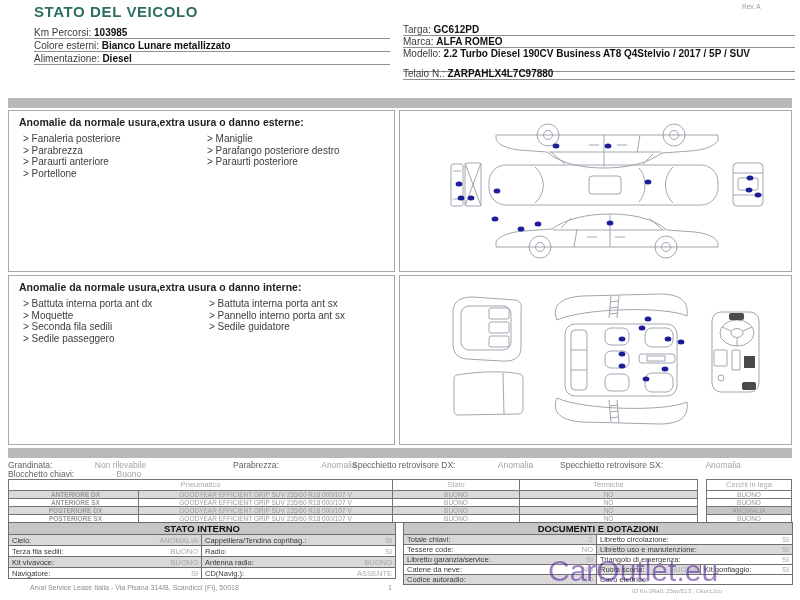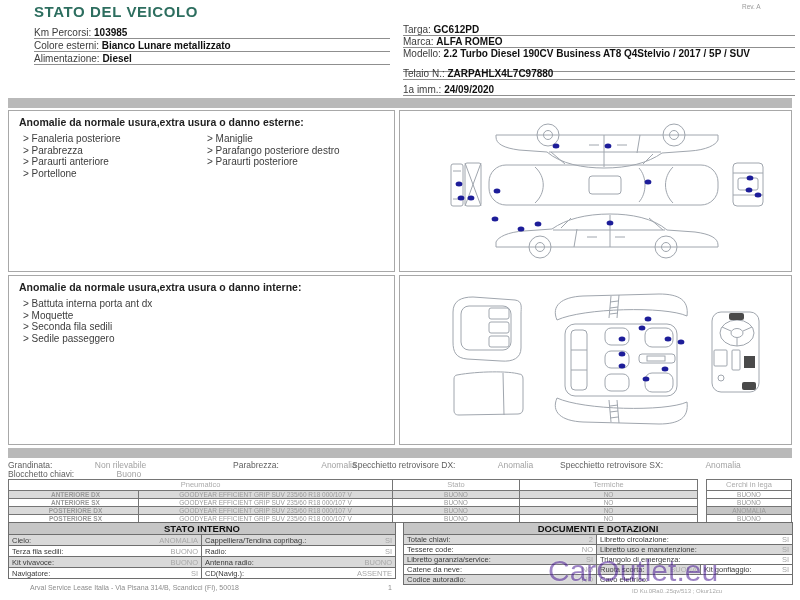--- a/index.html
+++ b/index.html
@@ -59,21 +59,20 @@
   <div class="rev">Rev. A</div>
 
   <div class="field fl" style="top:27px"><span>Km Percorsi:</span> <b>103985</b></div>
   <div class="field fl" style="top:40px"><span>Colore esterni:</span> <b>Bianco Lunare metallizzato</b></div>
   <div class="field fl" style="top:53px"><span>Alimentazione:</span> <b>Diesel</b></div>
 
   <div class="field fr" style="top:24px"><span>Targa:</span> <b>GC612PD</b></div>
   <div class="field fr" style="top:36px"><span>Marca:</span> <b>ALFA ROMEO</b></div>
   <div class="field fr multi" style="top:48px"><span>Modello:</span> <b>2.2 Turbo Diesel 190CV Business AT8 Q4Stelvio / 2017 / 5P / SUV</b></div>
   <div class="field fr" style="top:68px"><span>Telaio N.:</span> <b>ZARPAHLX4L7C97880</b></div>
-  <div class="field fr" style="top:84px"><span>1a imm.:</span> <b>24/09/2020</b></div>
 
   <div class="bar" style="top:98px"></div>
 
   <div class="panel" style="left:8px;top:110px;width:385px;height:160px">
     <div class="ptitle">Anomalie da normale usura,extra usura o danno esterne:</div>
     <ul class="plist" style="left:14px">
       <li>&gt; Fanaleria posteriore</li>
       <li>&gt; Parabrezza</li>
       <li>&gt; Paraurti anteriore</li>
       <li>&gt; Portellone</li>
@@ -145,20 +144,25 @@
   </div>
 
   <div class="panel" style="left:8px;top:275px;width:385px;height:168px">
     <div class="ptitle">Anomalie da normale usura,extra usura o danno interne:</div>
     <ul class="plist" style="left:14px">
       <li>&gt; Battuta interna porta ant dx</li>
       <li>&gt; Moquette</li>
       <li>&gt; Seconda fila sedili</li>
       <li>&gt; Sedile passeggero</li>
     </ul>
+    <ul class="plist" style="left:200px">
+      <li>&gt; Battuta interna porta ant sx</li>
+      <li>&gt; Pannello interno porta ant sx</li>
+      <li>&gt; Sedile guidatore</li>
+    </ul>
   </div>
 
   <div class="panel" style="left:399px;top:275px;width:391px;height:168px">
     <svg width="389" height="166" viewBox="0 0 389 166">
 
       <g transform="translate(51,20)" class="ln">
         <path d="M2,16 C2,5 10,1 22,1 L64,4 C72,5 70,12 70,18 L70,52 C70,62 62,66 50,65 L16,63 C5,62 2,56 2,46 Z"></path>
         <rect x="10" y="10" width="50" height="44" rx="8"></rect>
         <rect x="38" y="12" width="20" height="11" rx="2"></rect>
         <rect x="38" y="26" width="20" height="11" rx="2"></rect>

